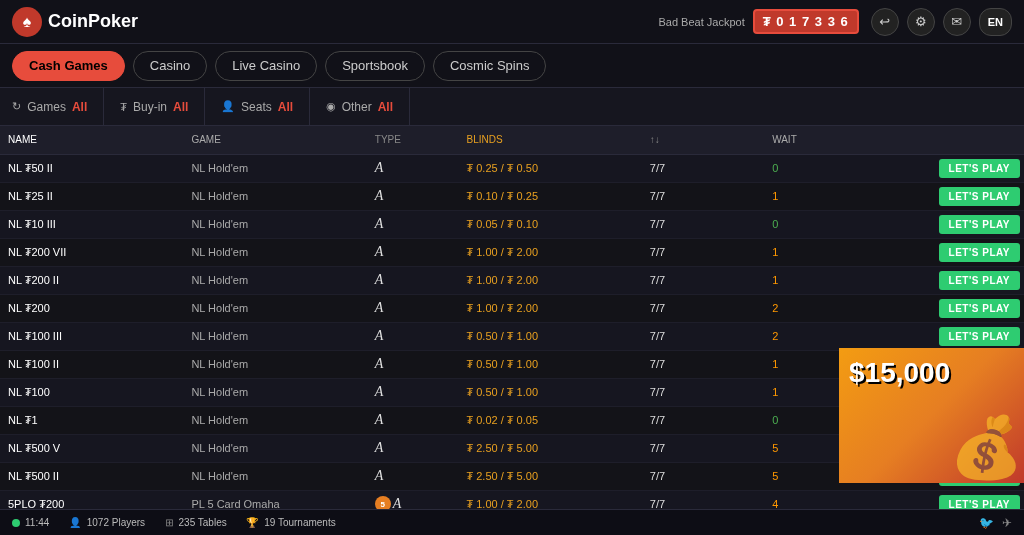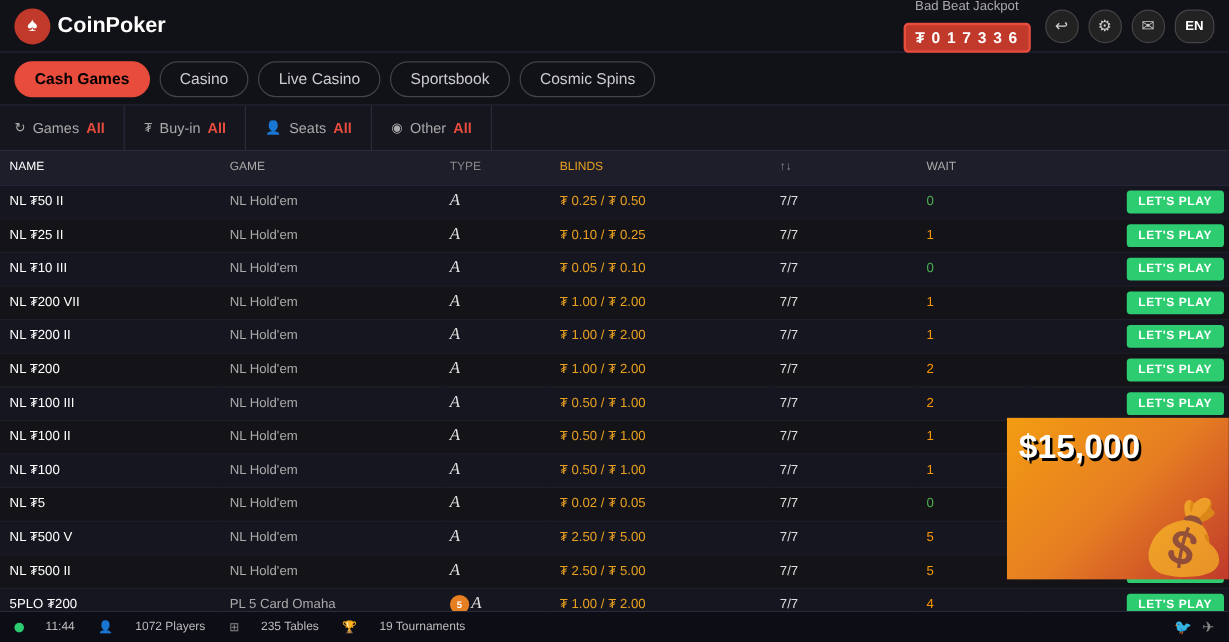--- a/index.html
+++ b/index.html
@@ -44,21 +44,20 @@
       font-size: 18px;
       font-weight: bold;
       color: #fff;
     }
 
     .bad-beat {
       display: flex;
       align-items: center;
       gap: 8px;
       margin-right: 12px;
-      flex-direction: column;
     }
     .bad-beat-label {
       color: #aaa;
       font-size: 11px;
     }
     .bad-beat-value {
       background: #c0392b;
       border: 2px solid #e74c3c;
       border-radius: 4px;
       padding: 3px 8px;
@@ -279,21 +278,21 @@
       height: 26px;
       display: flex;
       align-items: center;
       padding: 0 12px;
       gap: 20px;
       border-top: 1px solid #2a2a3a;
     }
     .status-item {
       display: flex;
       align-items: center;
-      gap: 18px;
+      gap: 5px;
       color: #888;
       font-size: 10px;
     }
     .status-dot {
       width: 8px;
       height: 8px;
       border-radius: 50%;
       background: #2ecc71;
     }
     .status-val { color: #bbb; }
@@ -451,21 +450,21 @@
           <tr>
       <td class="col-name">NL ₮100</td>
       <td class="col-game">NL Hold'em</td>
       <td class="col-type"><em class="type-a">A</em></td>
       <td class="col-blinds">₮ 0.50 / ₮ 1.00</td>
       <td class="col-seats"><span class="seats-val">7/7</span></td>
       <td class="col-wait"><span class="wait-pos">1</span></td>
       <td class="col-action"><button class="lets-play-btn">LET'S PLAY</button></td>
     </tr>
           <tr>
-      <td class="col-name">NL ₮5</td>
+      <td class="col-name">NL ₮1</td>
       <td class="col-game">NL Hold'em</td>
       <td class="col-type"><em class="type-a">A</em></td>
       <td class="col-blinds">₮ 0.02 / ₮ 0.05</td>
       <td class="col-seats"><span class="seats-val">7/7</span></td>
       <td class="col-wait"><span class="wait-0">0</span></td>
       <td class="col-action"><button class="lets-play-btn">LET'S PLAY</button></td>
     </tr>
           <tr>
       <td class="col-name">NL ₮500 V</td>
       <td class="col-game">NL Hold'em</td>

